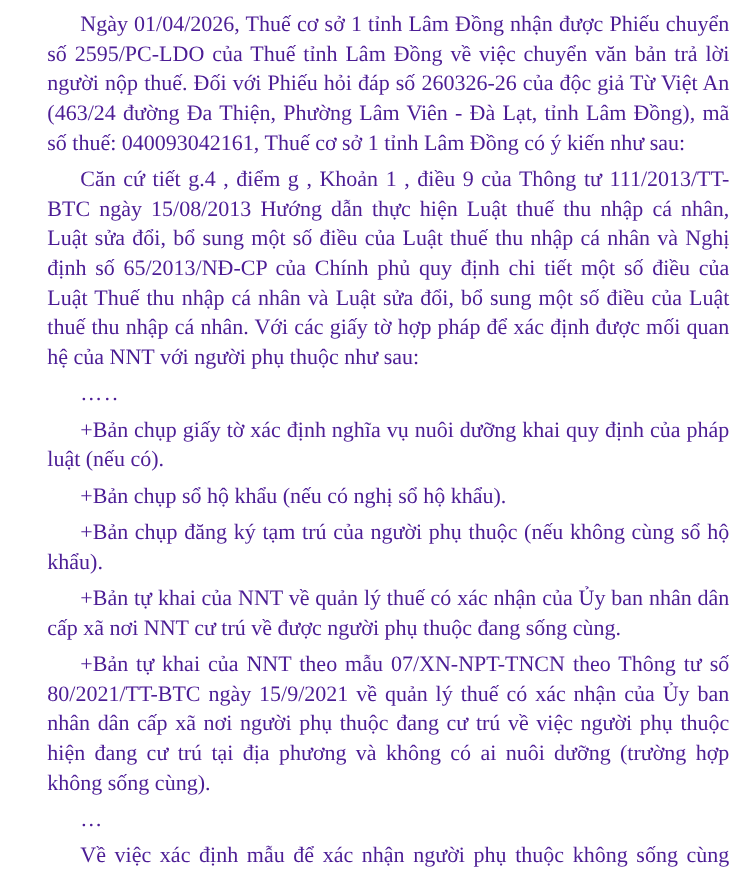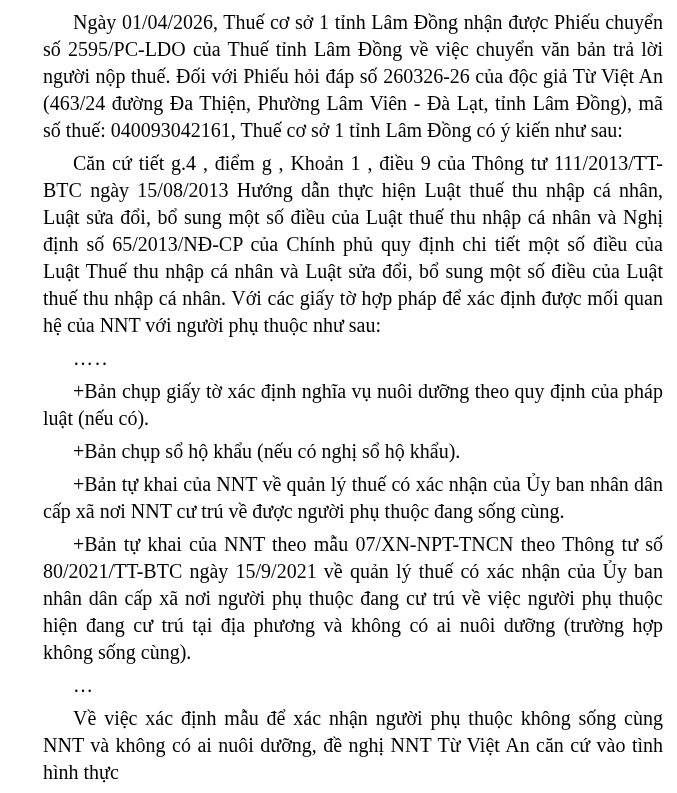--- a/index.html
+++ b/index.html
@@ -11,21 +11,21 @@
     width: 677px;
     height: 793px;
     overflow: hidden;
   }
   .page {
     box-sizing: border-box;
     width: 677px;
     height: 793px;
     padding: 9px 14px 0 43px;
     background: #ffffff;
-    color: #000000;
+    color: #4c1d95;
     font-family: "Liberation Serif", "DejaVu Serif", serif;
     font-size: 20px;
     line-height: 27px;
     text-align: justify;
   }
   .page p {
     margin: 0 0 6px 0;
     text-indent: 30px;
   }
   .page p.dots {
@@ -36,24 +36,25 @@
 </head>
 <body>
 
 <div class="page">
   <p>Ngày 01/04/2026, Thuế cơ sở 1 tỉnh Lâm Đồng nhận được Phiếu chuyển số 2595/PC-LDO của Thuế tỉnh Lâm Đồng về việc chuyển văn bản trả lời người nộp thuế. Đối với Phiếu hỏi đáp số 260326-26 của độc giả Từ Việt An (463/24 đường Đa Thiện, Phường Lâm Viên - Đà Lạt, tỉnh Lâm Đồng), mã số thuế: 040093042161,  Thuế cơ sở 1 tỉnh Lâm Đồng có ý kiến như sau:</p>
 
   <p>Căn cứ tiết g.4 , điểm g , Khoản 1 , điều 9 của Thông tư 111/2013/TT-BTC ngày 15/08/2013 Hướng dẫn thực hiện Luật thuế thu nhập cá nhân, Luật sửa đổi, bổ sung một số điều của Luật thuế thu nhập cá nhân và Nghị định số 65/2013/NĐ-CP của Chính phủ quy định chi tiết một số điều của Luật Thuế thu nhập cá nhân và Luật sửa đổi, bổ sung một số điều của Luật thuế thu nhập cá nhân. Với các giấy tờ hợp pháp để xác định được mối quan hệ của NNT với người phụ thuộc như sau:</p>
 
   <p class="dots">…..</p>
 
-  <p>+Bản chụp giấy tờ xác định nghĩa vụ nuôi dưỡng theo quy định của pháp luật (nếu có).</p>
+  <p>+Bản chụp giấy tờ xác định nghĩa vụ nuôi dưỡng khai quy định của pháp luật (nếu có).</p>
 
   <p>+Bản chụp sổ hộ khẩu (nếu có nghị sổ hộ khẩu).</p>
 
+  <p>+Bản chụp đăng ký tạm trú của người phụ thuộc (nếu không cùng sổ hộ khẩu).</p>
 
   <p>+Bản tự khai của NNT về quản lý thuế có xác nhận của Ủy ban nhân dân cấp xã nơi NNT cư trú về được người phụ thuộc đang sống cùng.</p>
 
   <p>+Bản tự khai của NNT theo mẫu 07/XN-NPT-TNCN theo Thông tư số 80/2021/TT-BTC ngày 15/9/2021 về quản lý thuế có xác nhận của Ủy ban nhân dân cấp xã nơi người phụ thuộc đang cư trú về việc người phụ thuộc hiện đang cư trú tại địa phương và không có ai nuôi dưỡng (trường hợp không sống cùng).</p>
 
   <p class="dots">…</p>
 
   <p>Về việc xác định mẫu để xác nhận người phụ thuộc không sống cùng NNT và không có ai nuôi dưỡng, đề nghị NNT Từ Việt An căn cứ vào tình hình thực</p>
 </div>
 

